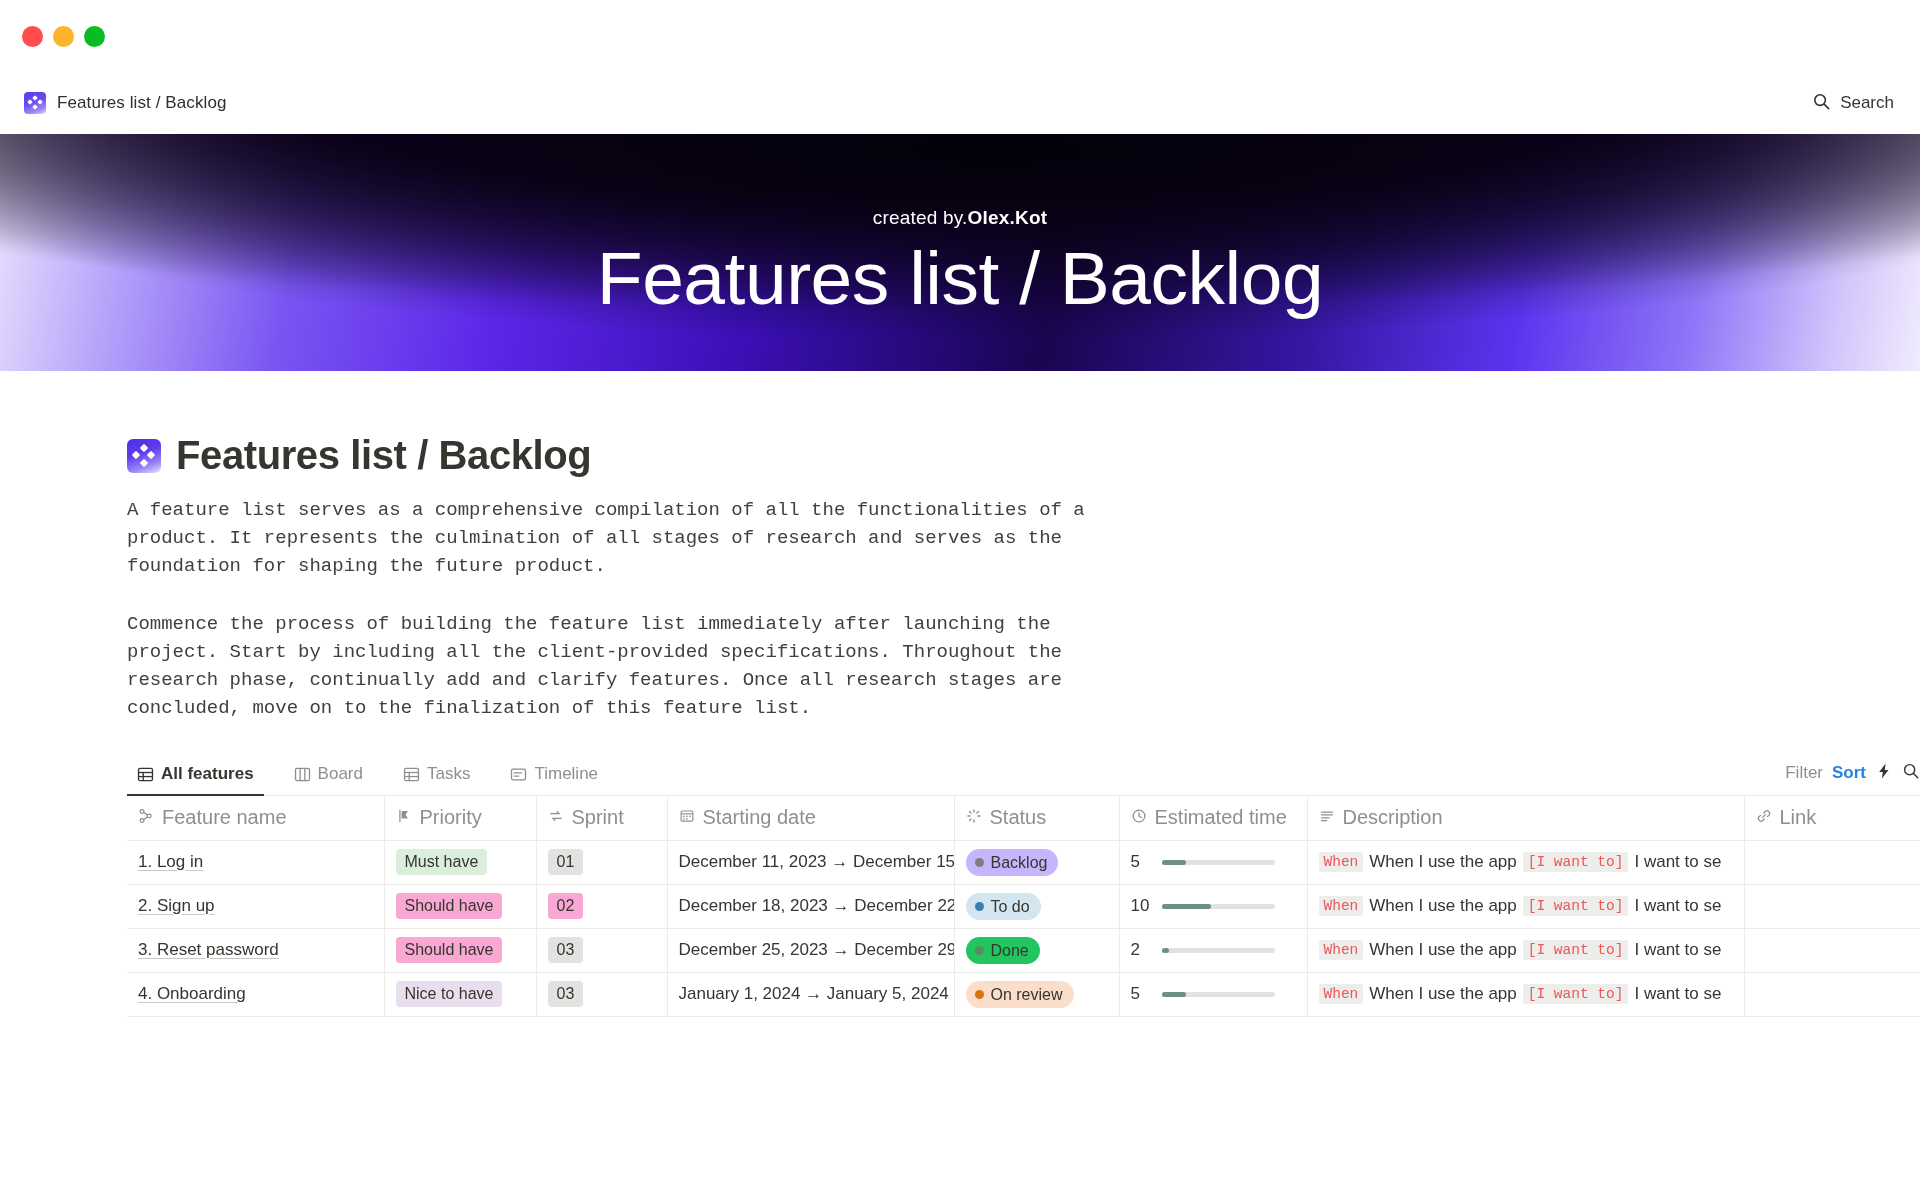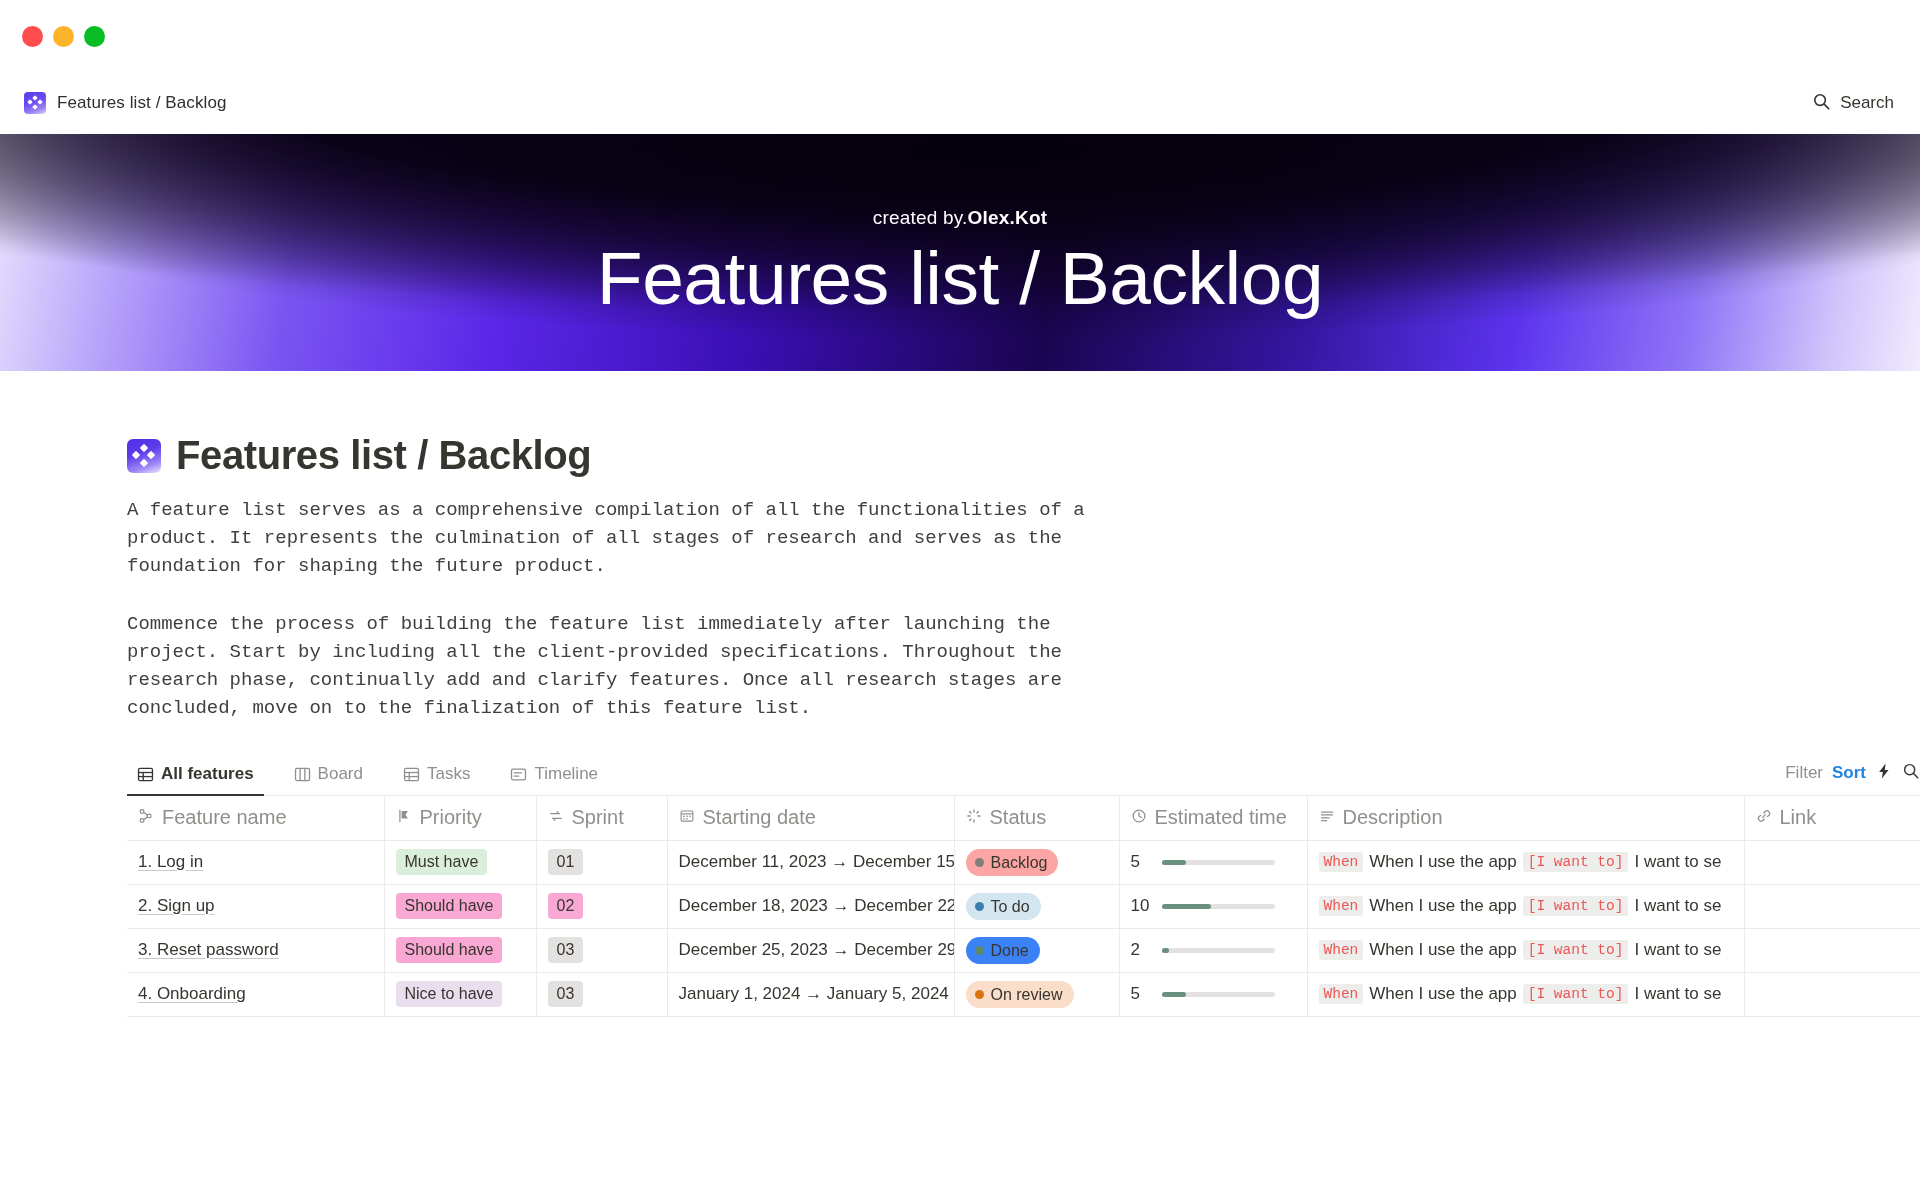--- a/index.html
+++ b/index.html
@@ -178,23 +178,23 @@
   .tag.blue   { background: #f9a8d4; }
   .tag.purple { background: #e8deee; }
   .tag.gray   { background: #e3e2e0; }
 
   .pill {
     display: inline-flex; align-items: center; gap: 7px;
     padding: 3px 11px 3px 9px; border-radius: 999px;
     font-size: 16px; line-height: 21px; color: #37352f;
   }
   .pill .bullet { width: 9px; height: 9px; border-radius: 50%; display:block; flex:none; }
-  .pill.gray   { background: #fca5a5; } .pill.gray .bullet   { background: #7f7e79; }
+  .pill.gray   { background: #c4b5fd; } .pill.gray .bullet   { background: #7f7e79; }
   .pill.blue   { background: #d3e5ef; } .pill.blue .bullet   { background: #3b80ad; }
-  .pill.green  { background: #3b82f6; } .pill.green .bullet  { background: #5a8a68; }
+  .pill.green  { background: #22c55e; } .pill.green .bullet  { background: #5a8a68; }
   .pill.orange { background: #fadec9; } .pill.orange .bullet { background: #d9730d; }
 
   .est-wrap { display: flex; align-items: center; gap: 9px; }
   .est-num { font-size: 17px; color: #37352f; min-width: 22px; }
   .track {
     width: 113px; height: 5px; border-radius: 3px; background: #e3e2e0; position: relative;
   }
   .track .fill { position:absolute; left:0; top:0; bottom:0; border-radius:3px; background:#6b9080; }
 
   .desc-line { display: flex; align-items: center; gap: 6px; font-size: 17px; color:#37352f; }

